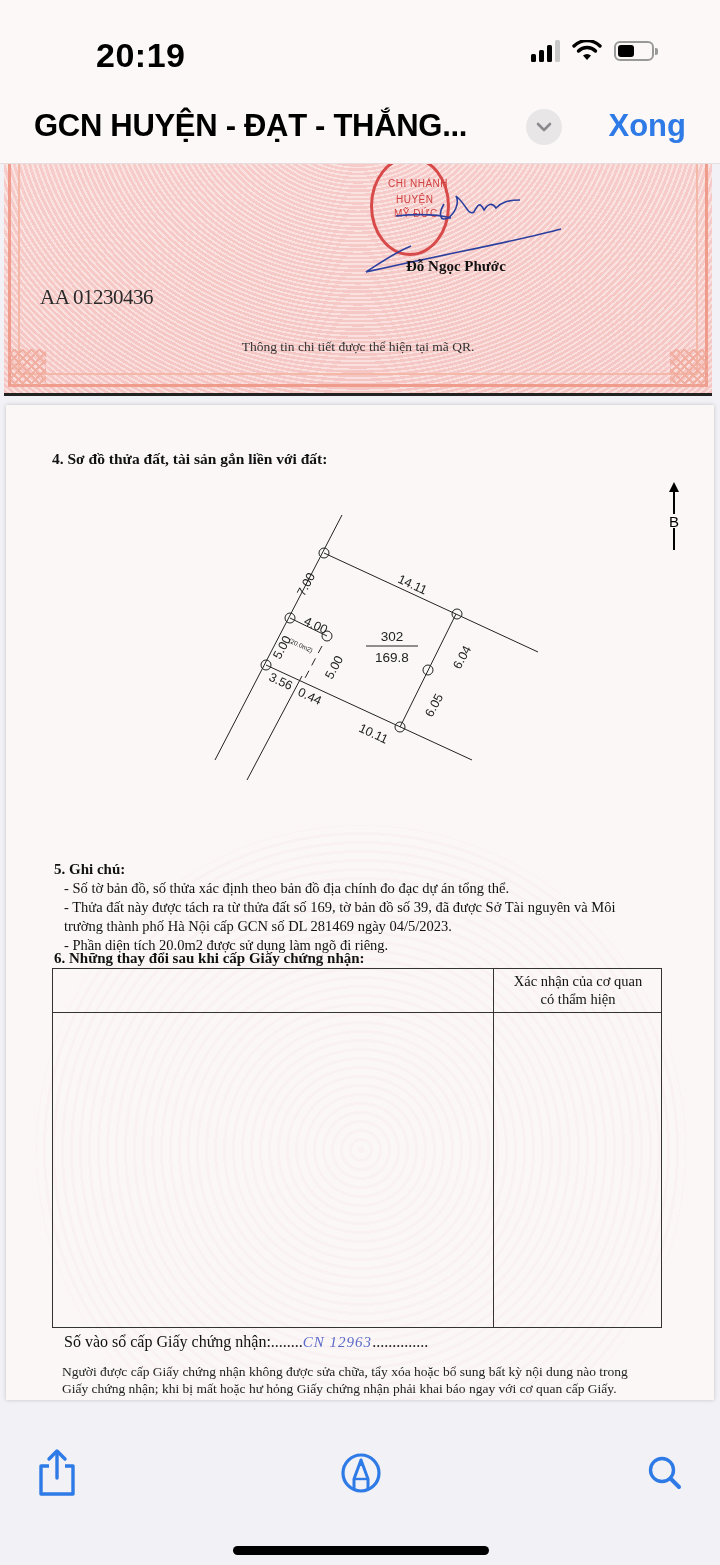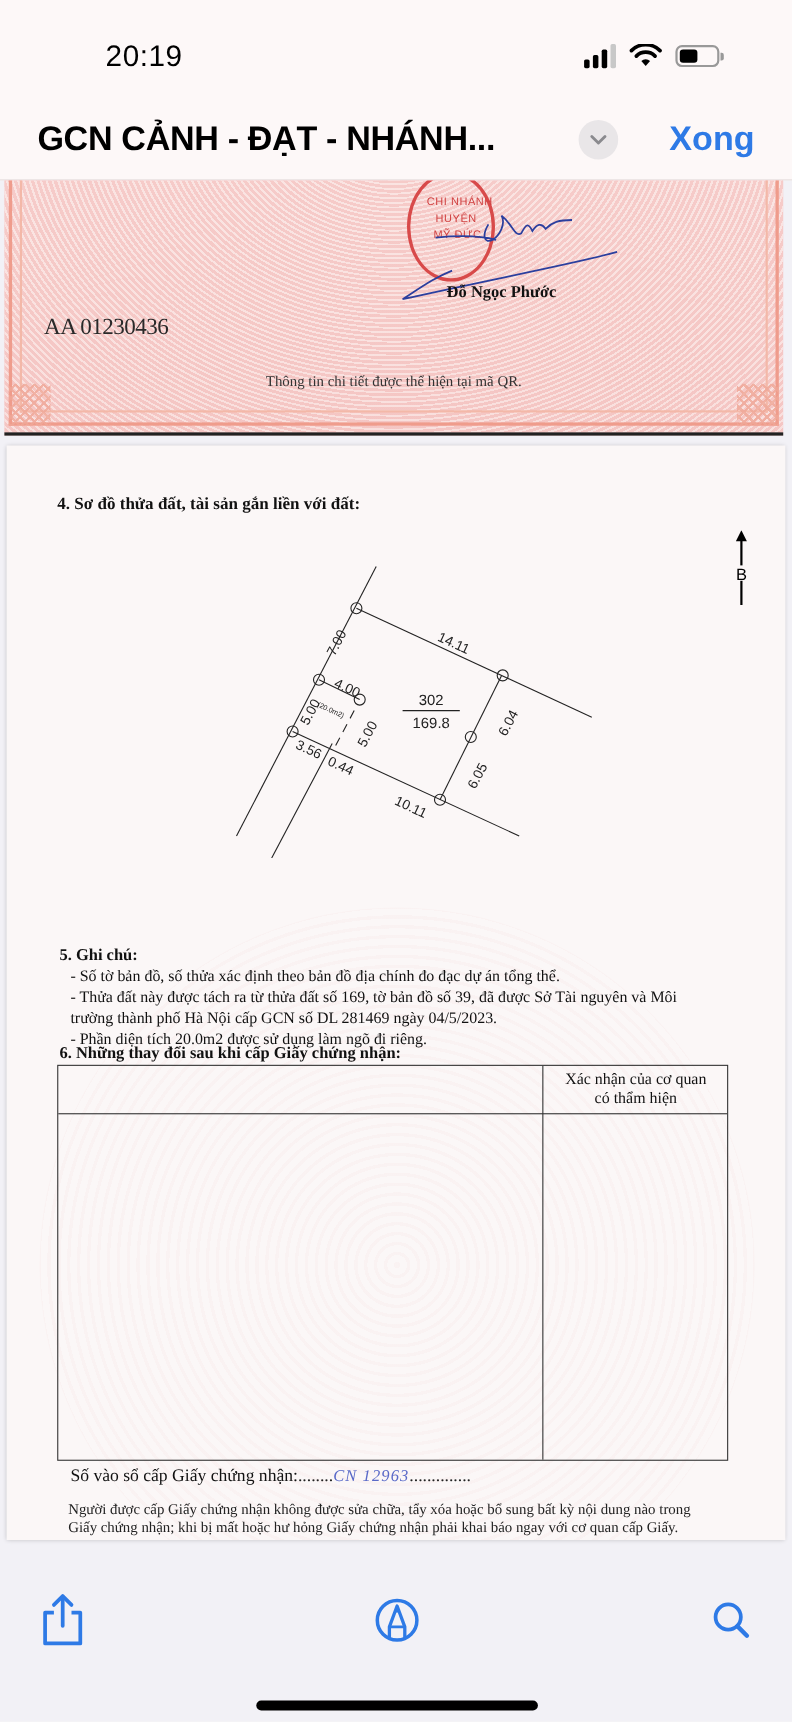--- a/index.html
+++ b/index.html
@@ -1,21 +1,21 @@
 <!DOCTYPE html>
 <html><head>
 <meta charset="utf-8">
 <style>
   * { box-sizing: border-box; margin: 0; padding: 0; }
   html, body { width: 720px; height: 1565px; overflow: hidden; background: #f2f1f6; }
   body { position: relative; font-family: "Liberation Sans", sans-serif; }
 
   
   .status-bar { position: absolute; top: 0; left: 0; width: 720px; height: 100px; background: #fdf8f8; }
-  .status-time { position: absolute; left: 96px; top: 36px; font-size: 27px; font-weight: normal; color: #000; letter-spacing: 0.5px; }
+  .status-time { position: absolute; left: 96px; top: 36px; font-size: 34px; font-weight: bold; color: #000; letter-spacing: 0.5px; }
   .status-icons { position: absolute; right: 66px; top: 40px; display: flex; align-items: center; gap: 12px; }
   .signal { display: flex; align-items: flex-end; gap: 3px; height: 22px; }
   .signal span { display: block; width: 5px; border-radius: 1.5px; background: #000; }
   .signal span.dim { background: #c8c8c8; }
   .battery { width: 40px; height: 20px; border: 2px solid #999; border-radius: 6px; position: relative; }
   .battery::before { content: ""; position: absolute; left: 2px; top: 2px; width: 16px; height: 12px; background: #000; border-radius: 3px; }
   .battery::after { content: ""; position: absolute; right: -6px; top: 5px; width: 3px; height: 7px; background: #999; border-radius: 0 2px 2px 0; }
 
   
   .nav-bar { position: absolute; top: 100px; left: 0; width: 720px; height: 64px; background: #fdf8f8; border-bottom: 1px solid #e6dede; }
@@ -87,21 +87,21 @@
     <svg width="30" height="22" viewBox="0 0 30 22">
       <path d="M15 20 L11 15.5 A6 6 0 0 1 19 15.5 Z" fill="#000"></path>
       <path d="M6.5 11 A12 12 0 0 1 23.5 11" stroke="#000" stroke-width="3.4" fill="none" stroke-linecap="round"></path>
       <path d="M2 6 A18.5 18.5 0 0 1 28 6" stroke="#000" stroke-width="3.4" fill="none" stroke-linecap="round"></path>
     </svg>
     <div class="battery"></div>
   </div>
 </div>
 
 <div class="nav-bar">
-  <div class="nav-title">GCN CẢNH - ĐẠT - NHÁNH...</div>
+  <div class="nav-title">GCN HUYỆN - ĐẠT - THẮNG...</div>
   <div class="nav-chevron">
     <svg width="16" height="10" viewBox="0 0 16 10">
       <path d="M2 2 L8 8 L14 2" stroke="#8a8a8e" stroke-width="2.6" fill="none" stroke-linecap="round" stroke-linejoin="round"></path>
     </svg>
   </div>
   <div class="nav-done">Xong</div>
 </div>
 
 <div class="page1">
   <div class="guilloche"></div>

